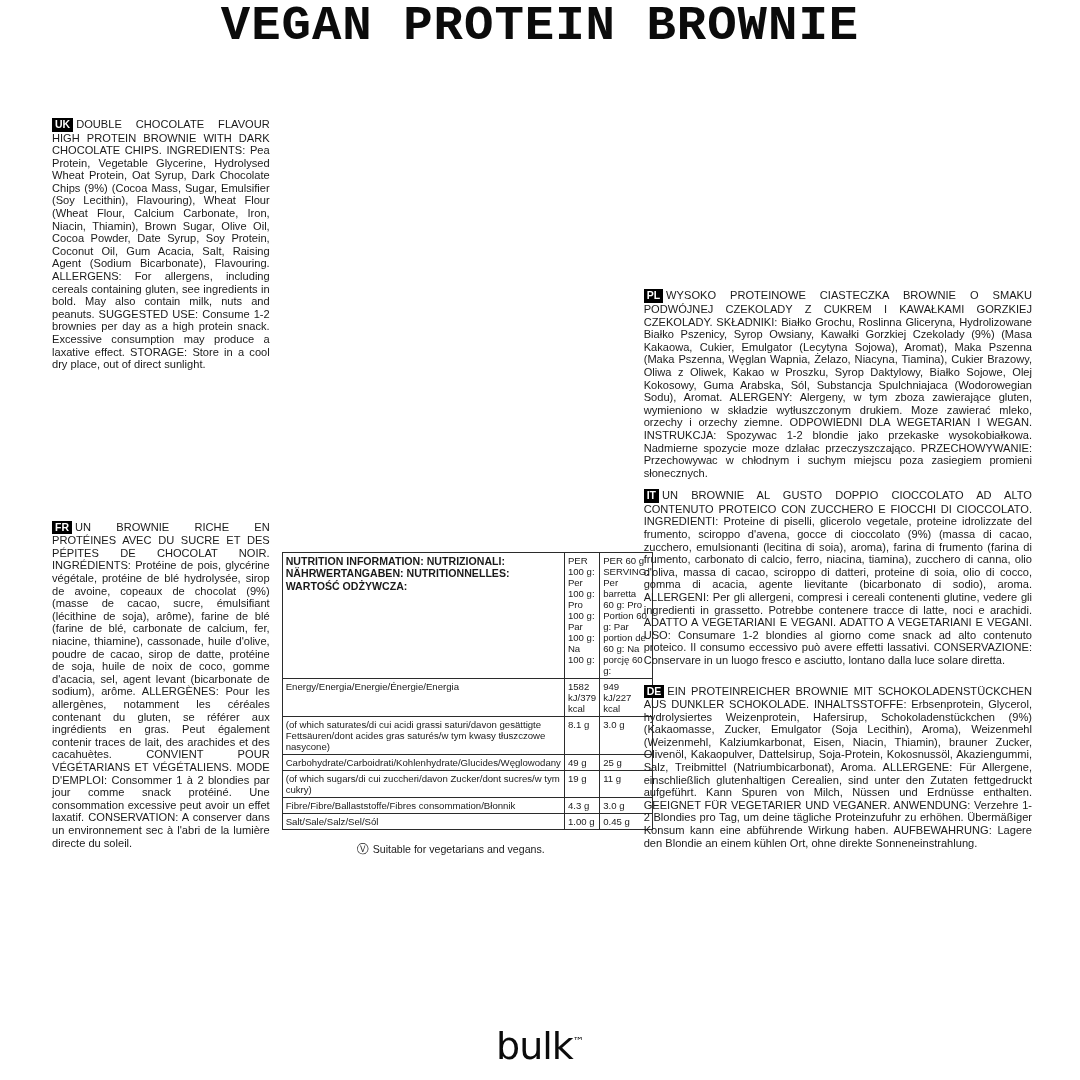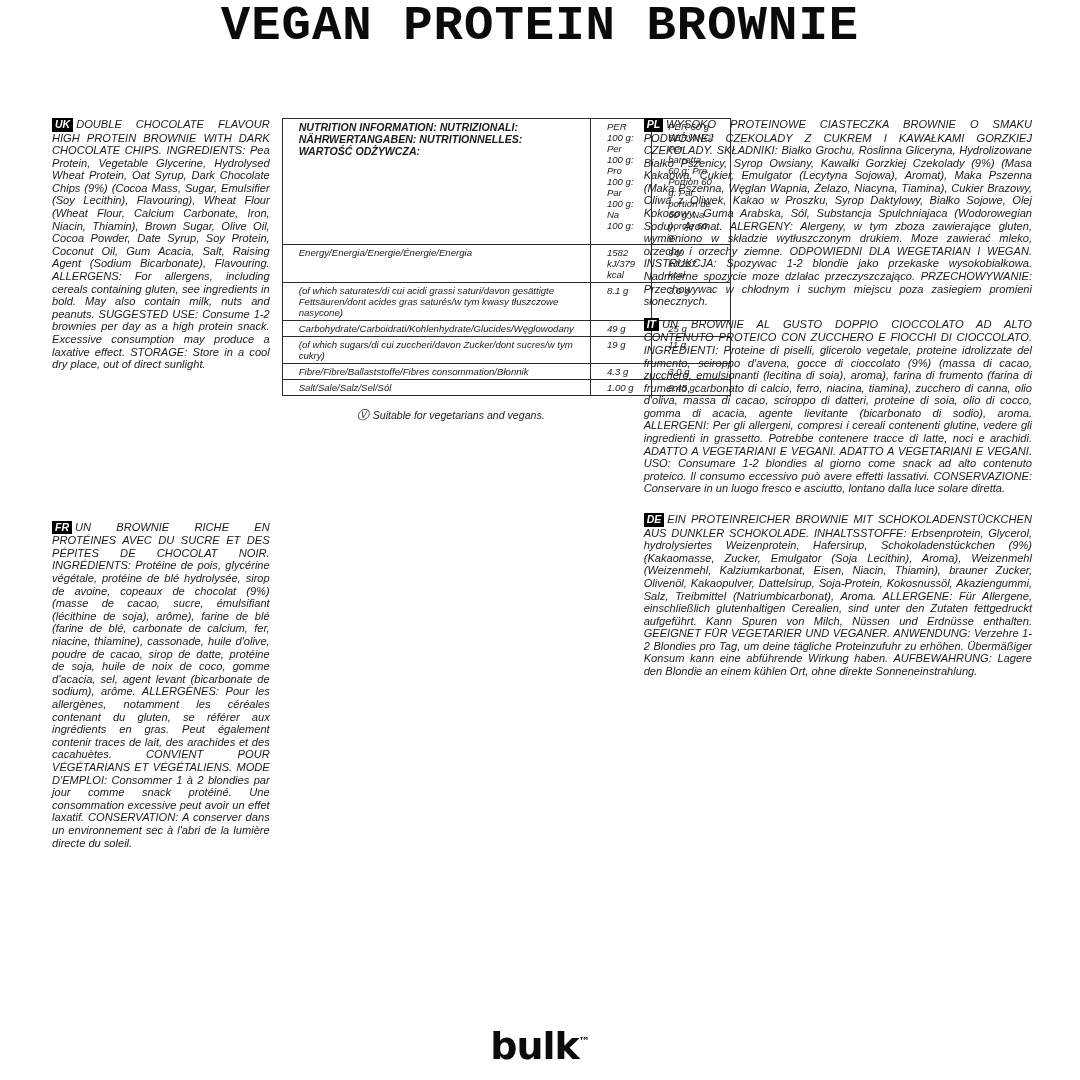--- a/index.html
+++ b/index.html
@@ -28,22 +28,21 @@
   }
   .content {
     position: absolute;
     top: 118px;
     left: 52px;
     width: 980px;
   }
   .cols {
     display: flex;
     gap: 0px;
-    align-items: flex-start;
-    font-style: italic;
+    align-items: flex-end;
   }
   .col-left { width: 222px; }
   .col-mid  { width: 338px; margin-left: 12px; }
   .col-right{ width: 396px; margin-left: 24px; }
 
   p.block {
     margin: 0 0 10px 0;
     font-size: 11.1px;
     line-height: 12.6px;
     text-align: justify;
@@ -64,21 +63,21 @@
   
   table.nutri {
     border-collapse: collapse;
     width: 338px;
     font-size: 9.6px;
     line-height: 11px;
     color: #1a1a1a;
   }
   table.nutri td {
     border: 1px solid #2b2b2b;
-    padding: 2px 16px;
+    padding: 2px 3px;
     vertical-align: top;
   }
   table.nutri td.c1 { width: 182px; }
   table.nutri td.c2 { width: 78px; }
   table.nutri td.c3 { width: 78px; }
   td.hdr {
     font-weight: bold;
     font-size: 10.6px;
     line-height: 12.2px;
   }
@@ -93,21 +92,21 @@
     font-family: "DejaVu Sans", sans-serif;
     font-size: 12px;
     margin-right: 4px;
   }
   .logo {
     position: absolute;
     bottom: 12px;
     left: 0; right: 0;
     text-align: center;
     font-size: 38px;
-    font-weight: bold;
+    font-weight: normal;
     letter-spacing: -1px;
     font-family: "DejaVu Sans", sans-serif;
     color: #0b0b0b;
   }
   .logo sup {
     font-size: 11px;
     vertical-align: super;
     letter-spacing: 0;
   }
 </style>

